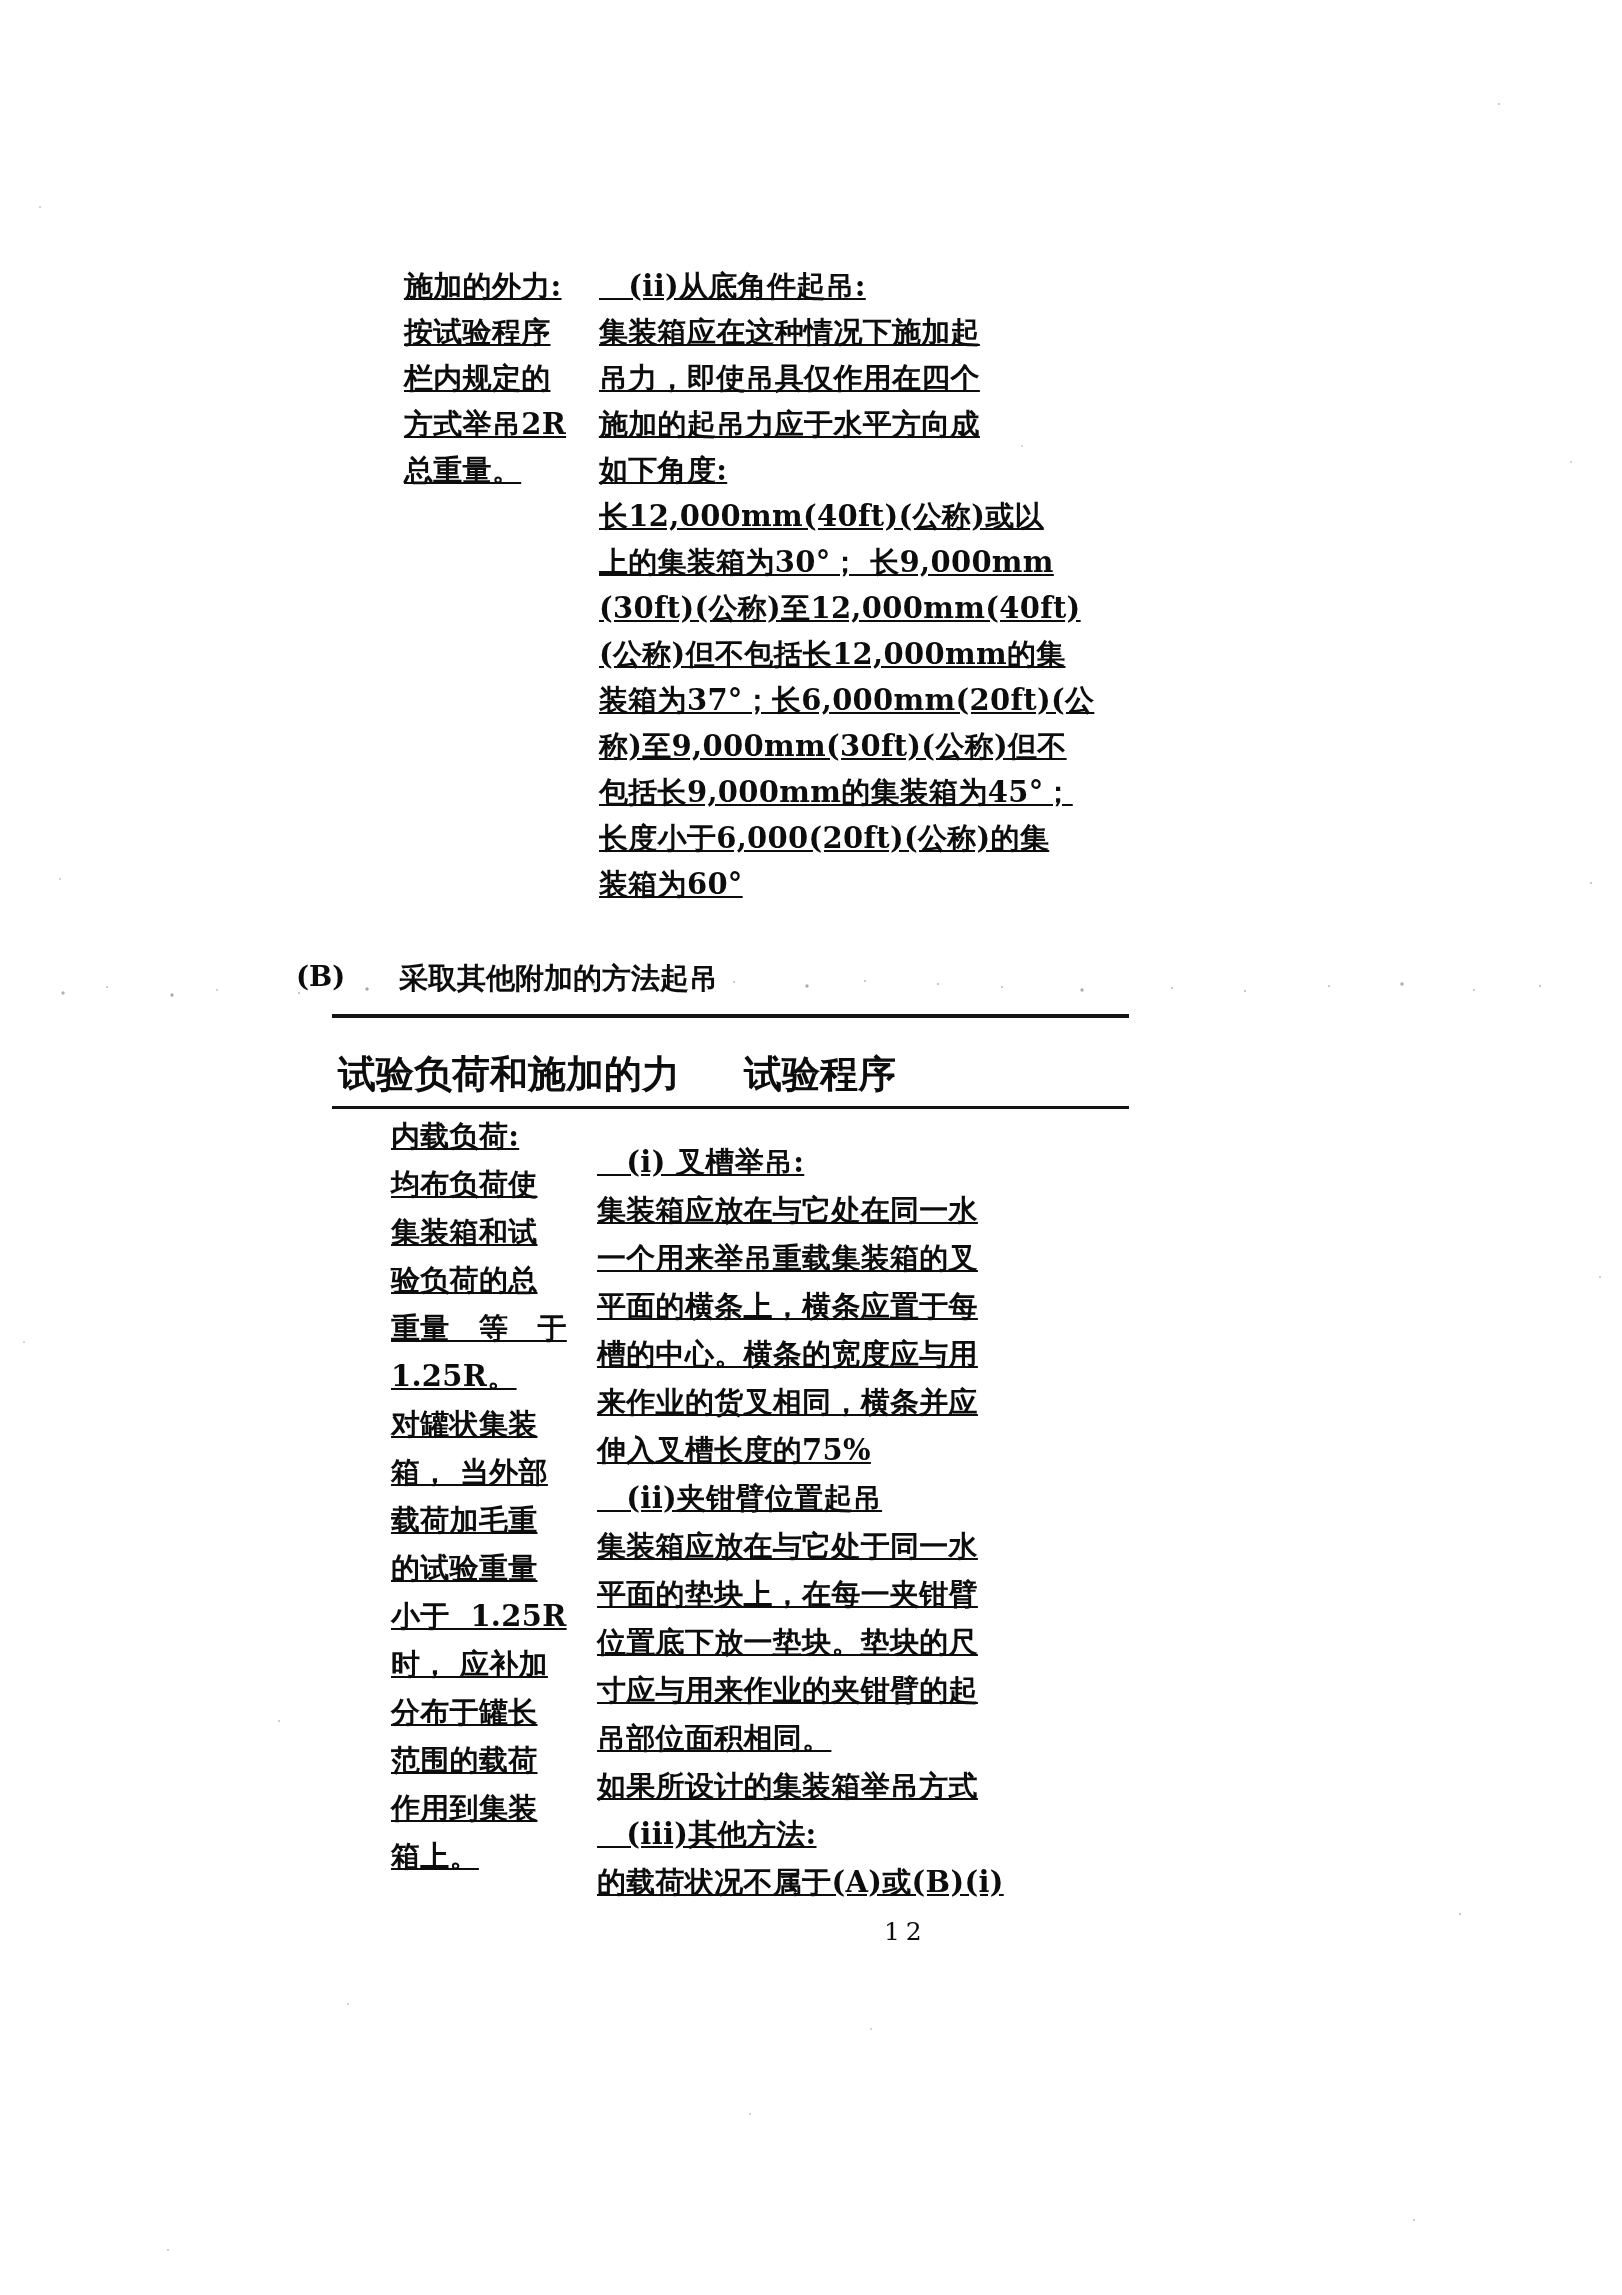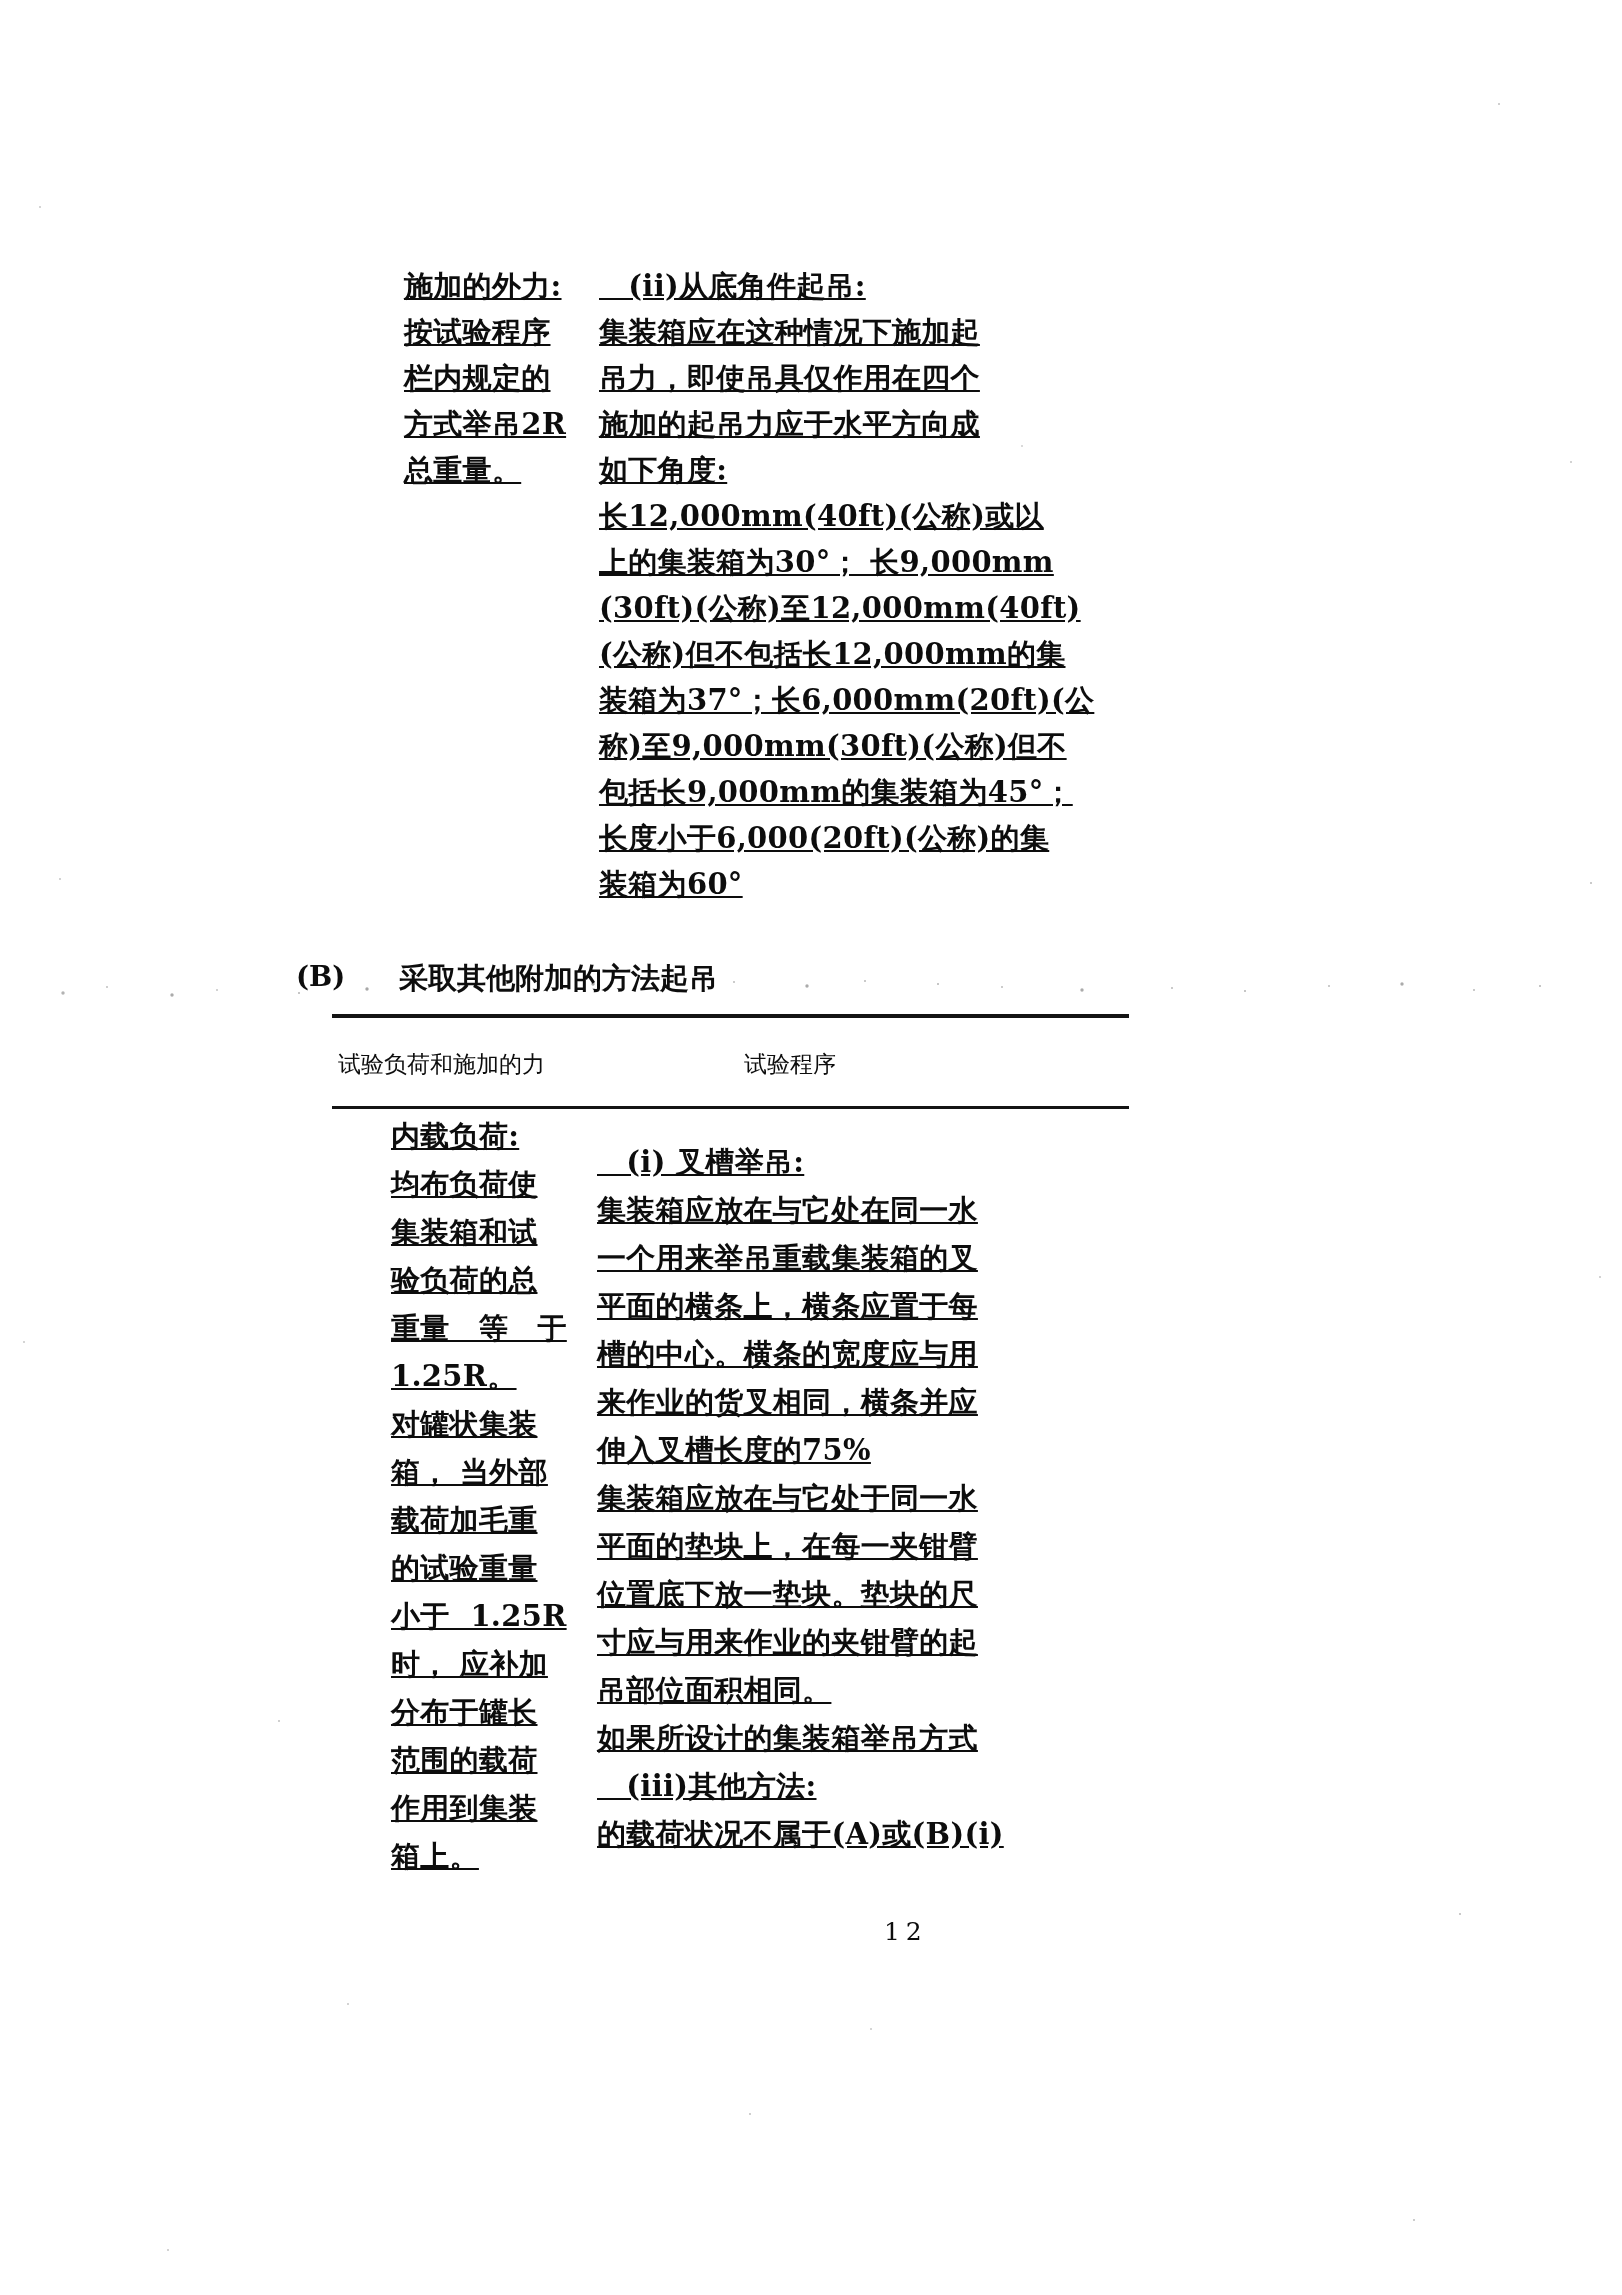--- a/index.html
+++ b/index.html
@@ -24,21 +24,21 @@
   .lh70 .line { line-height: 46px; height: 46px; }
   .lh73 .line { line-height: 48px; height: 48px; }
   .section-b-label {
     font-size: 27.5px; font-weight: bold; white-space: pre;
   }
   .section-b-title {
     font-size: 29px; font-weight: bold; white-space: pre;
   }
   .rule { position: absolute; background: #141414; }
   .thead {
-    font-size: 23px; font-weight: normal; white-space: pre;
+    font-size: 38px; font-weight: bold; white-space: pre;
   }
   .pagenum {
     font-size: 25px; font-weight: normal; letter-spacing: 5.9px;
   }
   
   #noise {
     position: absolute; left: 0; top: 0; width: 2px; height: 2px;
     border-radius: 50%; background: transparent; opacity: 0.75;
     box-shadow:
       62px 992px 0 0.7px #9a9a9a, 106px 986px 0 0 #aaaaaa, 171px 994px 0 0.7px #8f8f8f,
@@ -116,20 +116,21 @@
   </div>
 
 <div class="col lh73" style="left:597px; top:1138px;">
     <div class="line">　(i) 叉槽举吊:</div>
     <div class="line">集装箱应放在与它处在同一水</div>
     <div class="line">一个用来举吊重载集装箱的叉</div>
     <div class="line">平面的横条上，横条应置于每</div>
     <div class="line">槽的中心。横条的宽度应与用</div>
     <div class="line">来作业的货叉相同，横条并应</div>
     <div class="line">伸入叉槽长度的75%</div>
+    <div class="line">　(ii)夹钳臂位置起吊</div>
     <div class="line">集装箱应放在与它处于同一水</div>
     <div class="line">平面的垫块上，在每一夹钳臂</div>
     <div class="line">位置底下放一垫块。垫块的尺</div>
     <div class="line">寸应与用来作业的夹钳臂的起</div>
     <div class="line">吊部位面积相同。</div>
     <div class="line">如果所设计的集装箱举吊方式</div>
     <div class="line">　(iii)其他方法:</div>
     <div class="line">的载荷状况不属于(A)或(B)(i)</div>
   </div>
 

